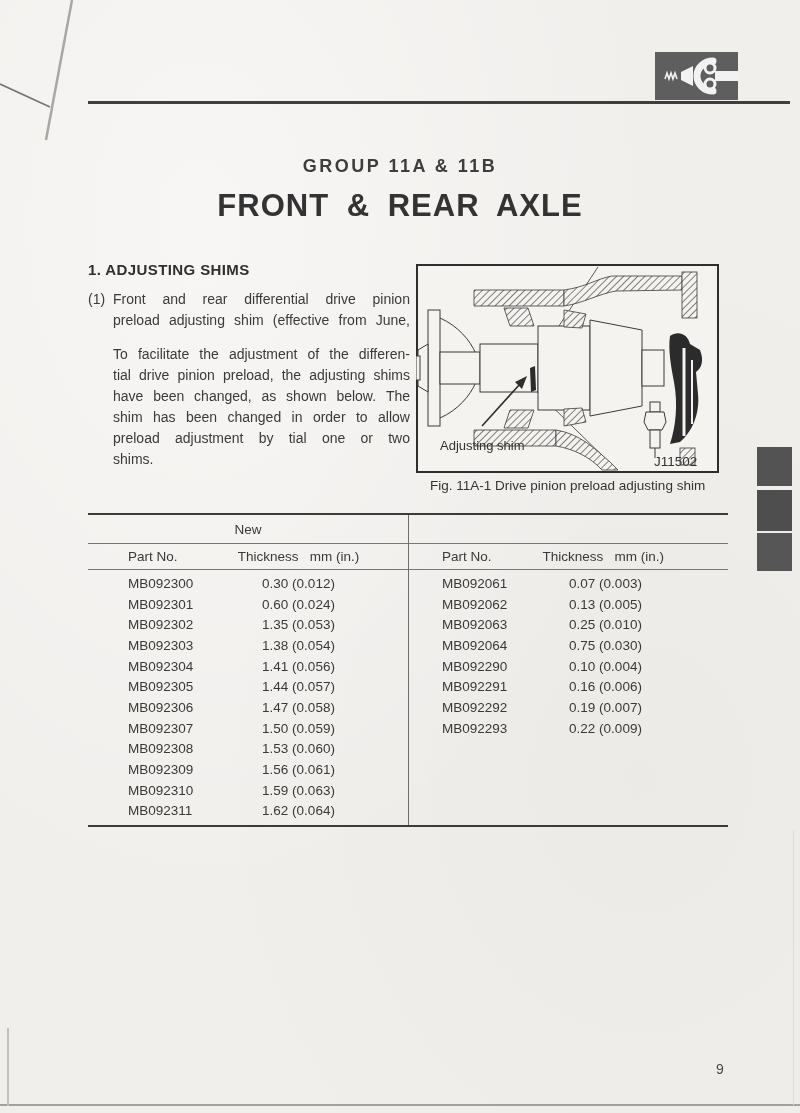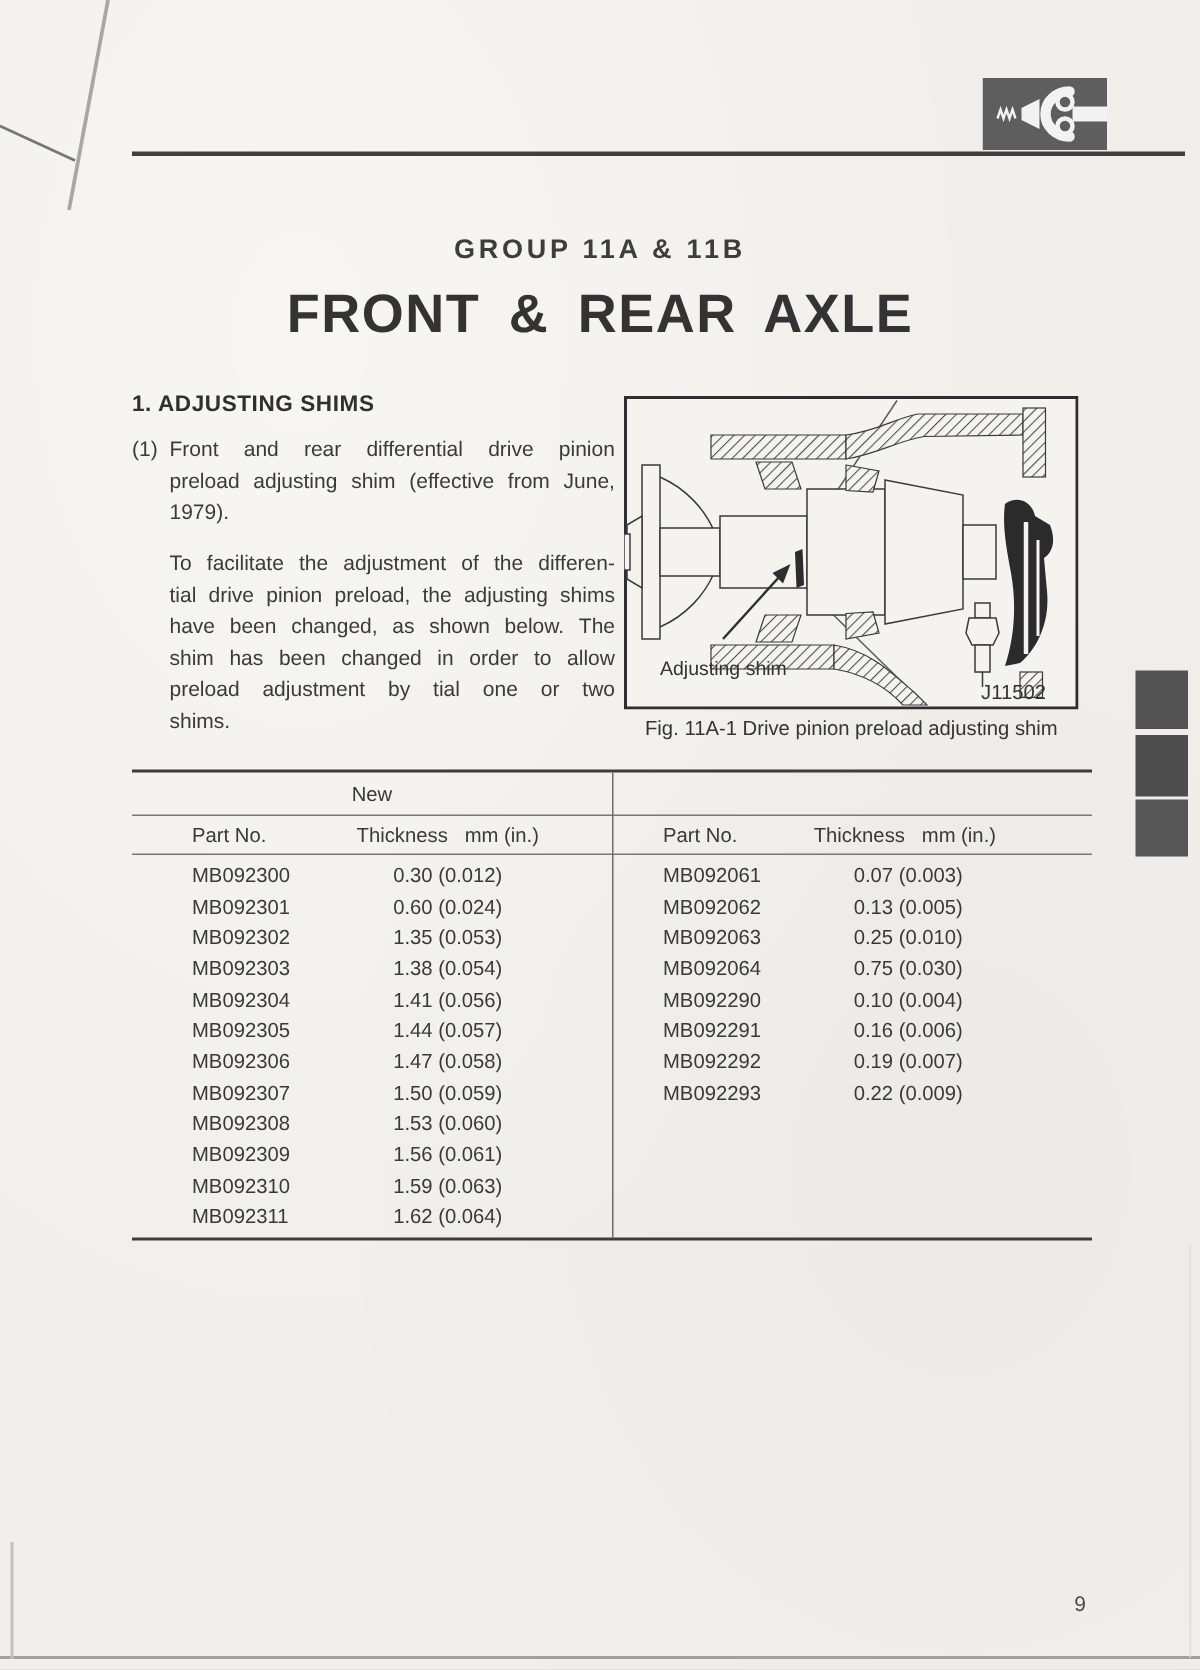--- a/index.html
+++ b/index.html
@@ -20,21 +20,21 @@
   .right-edge{position:absolute;left:793px;top:830px;width:1px;height:275px;background:#dedcd8;}
   
   .logo-box{position:absolute;left:655px;top:52px;width:83px;height:48px;}
   .top-rule{position:absolute;left:88px;top:101px;width:702px;height:3px;background:#3f3f3f;}
   .group-title{
     position:absolute;left:90px;top:156px;width:620px;text-align:center;
     font-size:18px;font-weight:700;letter-spacing:2.5px;color:#3d3d3d;
   }
   .main-title{
     position:absolute;left:90px;top:188px;width:620px;text-align:center;
-    font-size:36px;font-weight:700;letter-spacing:1px;word-spacing:8px;color:#333;
+    font-size:31px;font-weight:700;letter-spacing:1px;word-spacing:8px;color:#333;
   }
   
   .section{position:absolute;left:88px;top:259px;width:322px;font-size:14px;line-height:21px;}
   .sec-heading{font-size:15px;font-weight:700;letter-spacing:.4px;color:#2f2f2f;margin-bottom:9px;}
   .item{display:flex;}
   .marker{width:25px;flex:0 0 25px;}
   .lines{flex:1;}
   .body-para{margin-left:25px;margin-top:13px;}
   .tline{display:flex;gap:4px;height:21px;align-items:baseline;}
   .tline.just{justify-content:space-between;}
@@ -112,23 +112,20 @@
             <span>pinion</span>
           </div>
           <div class="tline just">
             <span>preload</span>
             <span>adjusting</span>
             <span>shim</span>
             <span>(effective</span>
             <span>from</span>
             <span>June,</span>
           </div>
-          <div class="tline">
-            <span>1979).</span>
-          </div>
         </div>
     </div>
     <div class="lines body-para">
         <div class="tline just">
           <span>To</span>
           <span>facilitate</span>
           <span>the</span>
           <span>adjustment</span>
           <span>of</span>
           <span>the</span>

